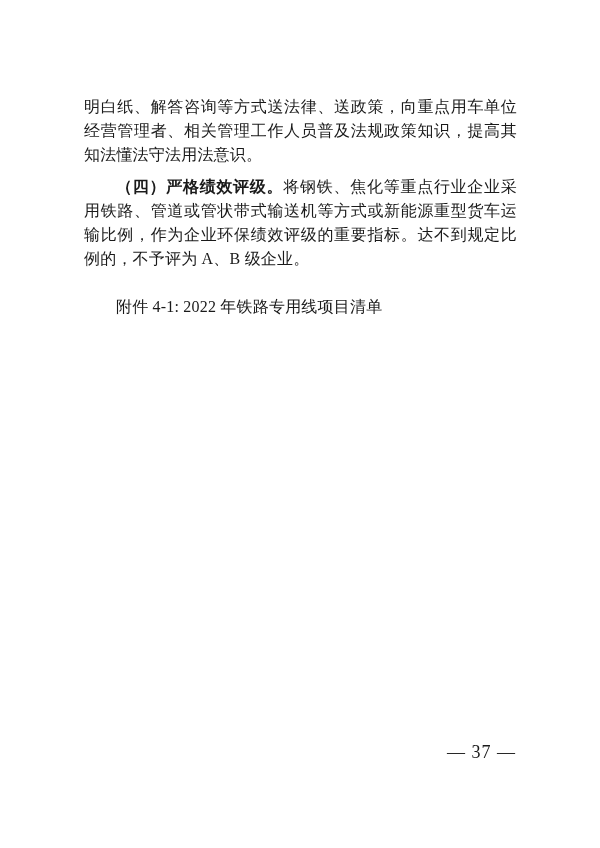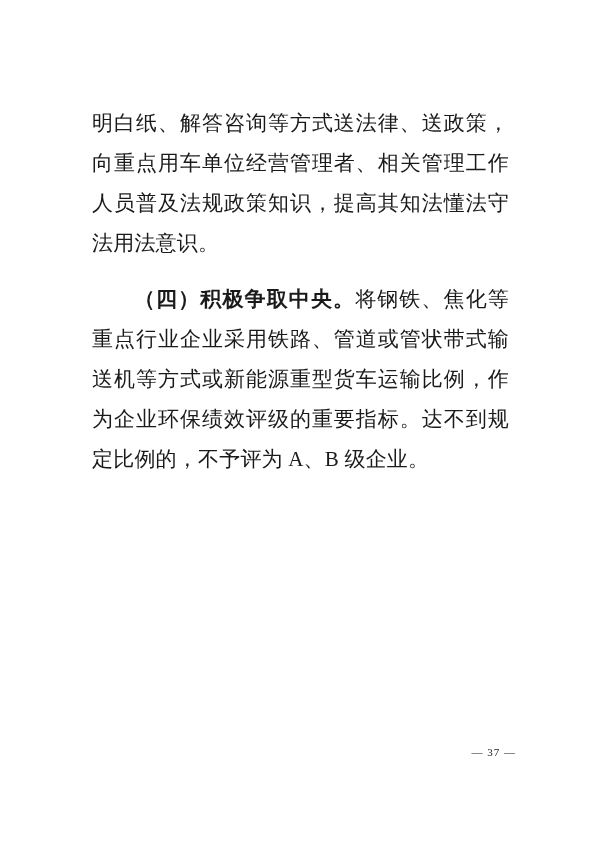--- a/index.html
+++ b/index.html
@@ -18,59 +18,60 @@
     color: #1a1a1a;
     font-family: "Liberation Serif", "DejaVu Serif", serif;
   }
   .content {
     position: absolute;
     left: 76px;
     top: 87px;
     width: 449px;
   }
   .para {
-    margin: 16px;
-    font-size: 21px;
-    line-height: 40px;
+    margin: 8px;
+    font-size: 16px;
+    line-height: 24px;
     text-align: justify;
     text-justify: inter-ideograph;
     letter-spacing: 0.2px;
   }
   .para.indent {
     text-indent: 2em;
   }
   .para .lead {
     font-weight: 700;
     font-family: "Liberation Serif", "DejaVu Serif", serif;
   }
   .attachment {
     margin-top: 24px;
     text-indent: 2em;
   }
   .page-number {
     position: absolute;
     top: 743px;
     right: 84px;
-    font-size: 11px;
+    font-size: 18px;
     line-height: 18px;
     color: #1a1a1a;
     font-family: "Liberation Serif", "DejaVu Serif", serif;
     letter-spacing: 1px;
     white-space: nowrap;
   }
 </style>
 </head>
 <body>
 
 <div class="page">
   <div class="content">
 
     <p class="para"><span class="lead"></span><span>明白纸、解答咨询等方式送法律、送政策，向重点用车单位经营管理者、相关管理工作人员普及法规政策知识，提高其知法懂法守法用法意识。</span></p>
 
 
-    <p class="para indent"><span class="lead">（四）积极争取中央。</span><span>将钢铁、焦化等重点行业企业采用铁路、管道或管状带式输送机等方式或新能源重型货车运输比例，作为企业环保绩效评级的重要指标。达不到规定比例的，不予评为 A、B 级企业。</span></p>
+    <p class="para indent"><span class="lead">（四）严格绩效评级。</span><span>将钢铁、焦化等重点行业企业采用铁路、管道或管状带式输送机等方式或新能源重型货车运输比例，作为企业环保绩效评级的重要指标。达不到规定比例的，不予评为 A、B 级企业。</span></p>
 
 
+    <p class="para attachment">附件 4-1: 2022 年铁路专用线项目清单</p>
 
   </div>
 
   <div class="page-number">— 37 —</div>
 </div>
 
 </body></html>

